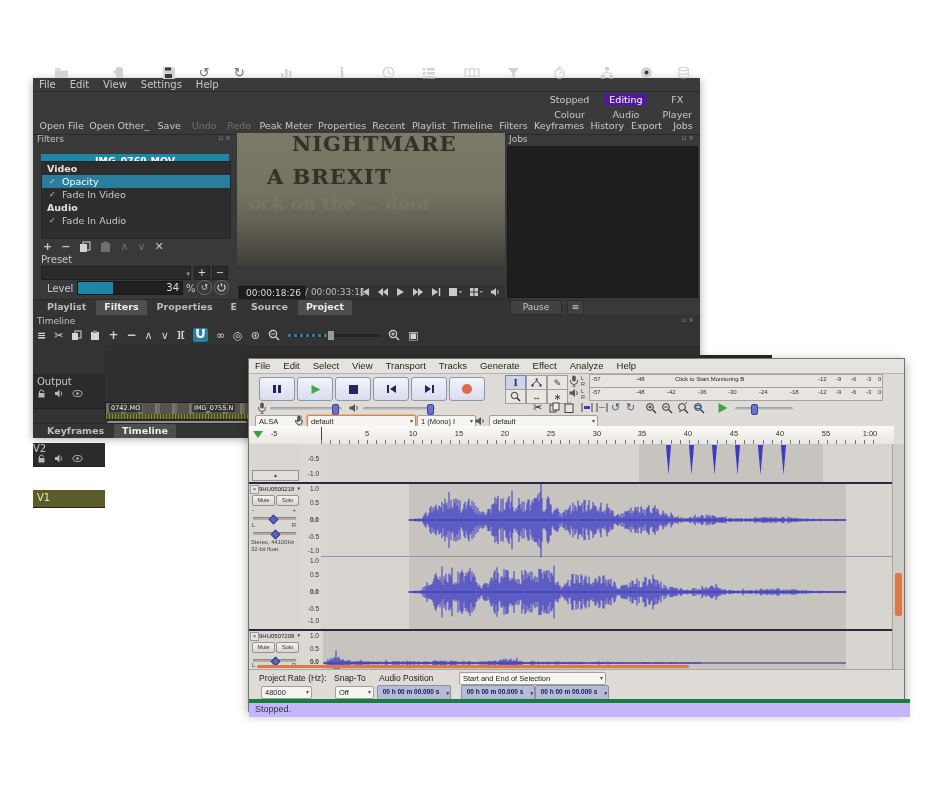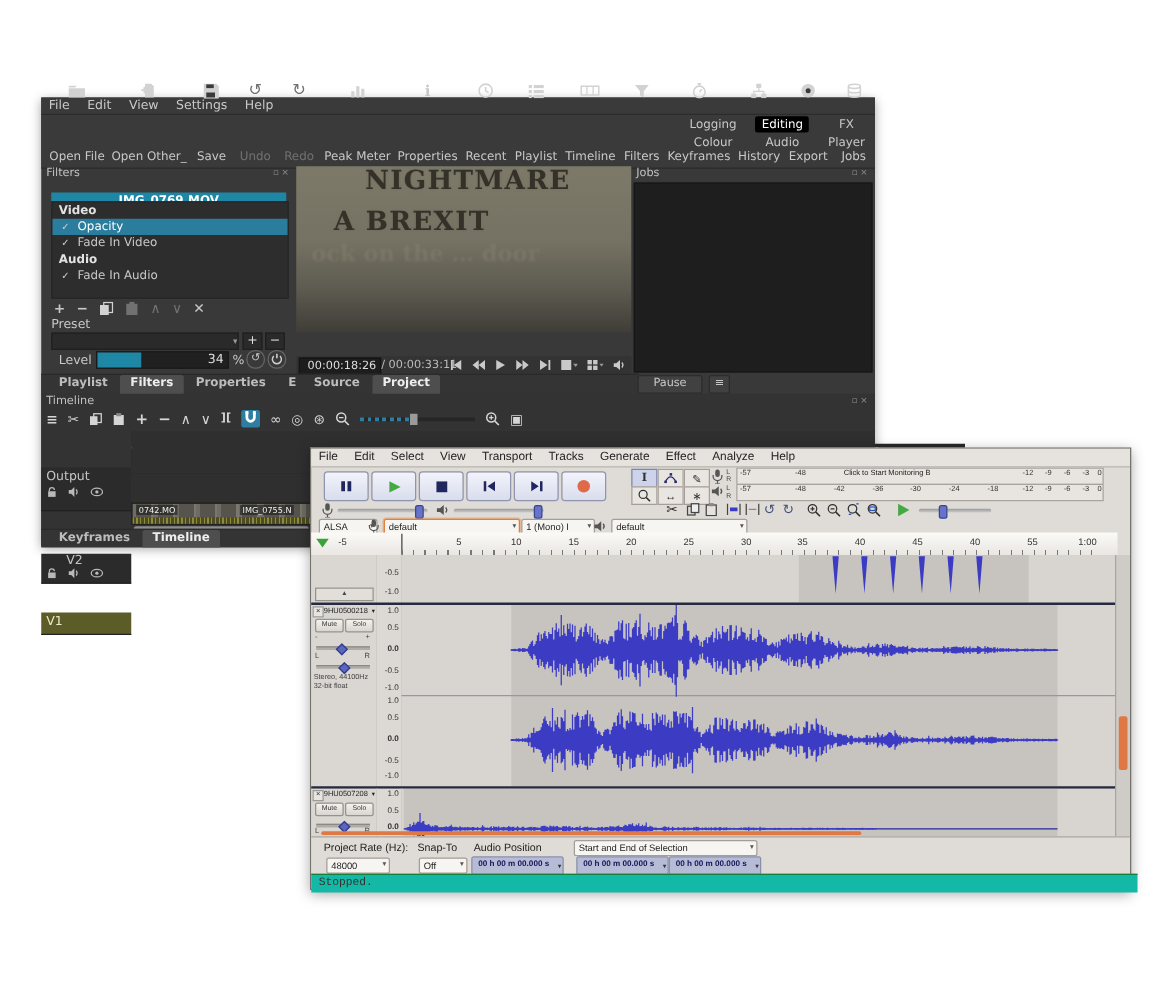--- a/index.html
+++ b/index.html
@@ -12,21 +12,21 @@
   .smenu span{cursor:default;}
   .stbar{display:flex;align-items:flex-end;gap:9px;padding:3px 4px 3px 8px;height:36px;
     background:#3a3a3a;border-bottom:1px solid #2a2a2a;}
   .stb{display:flex;flex-direction:column;align-items:center;gap:1px;min-width:26px;}
   .stb svg{display:block;}
   .stb .lb{font-size:9.5px;white-space:nowrap;margin-top:40px;}
   .dim{color:#717171!important;}
   .laytabs{position:absolute;right:3px;top:15px;display:grid;grid-template-columns:auto auto auto;
     gap:2px 10px;text-align:center;font-size:9.5px;}
   .laytabs span{padding:1px 5px;}
-  .laytabs .on{background:#000000;color:#fff;border-radius:2px;text-align:center;}
+  .laytabs .on{background:#4c1d95;color:#fff;border-radius:2px;text-align:center;}
   .phead{font-size:9px;color:#c2c2c2;padding:1px 4px;display:flex;justify-content:space-between;}
   .dock{color:#8f8f8f;font-size:7px;letter-spacing:2px;}
   .clipbar{background:#1e87a5;color:#fff;font-weight:bold;font-size:9.5px;text-align:center;height:13px;line-height:13px;}
   .flist{background:#2d2d2d;border:1px solid #262626;font-size:9.5px;}
   .frow{height:13px;line-height:13px;padding-left:20px;position:relative;}
   .fgrp{height:13px;line-height:13px;padding-left:5px;font-weight:bold;color:#e2e2e2;}
   .frow.chk::before{content:"✓";position:absolute;left:7px;font-size:8px;color:#cfcfcf;}
   .frow.sel{background:#2a7d9c;color:#fff;}
   .actbar{display:flex;gap:9px;align-items:center;font-size:11px;padding:2px 2px;}
   .sbtn{background:#2a2a2a;border:1px solid #1f1f1f;color:#ddd;text-align:center;}
@@ -88,21 +88,21 @@
   .tclose{position:absolute;font-size:6px;color:#333;border:1px solid #999;width:7px;height:7px;
     line-height:6px;text-align:center;background:#e8e5e0;}
   .lwlab{position:absolute;font-size:6px;color:#444;}
   .lwline{position:absolute;height:2px;background:#b0aca6;border-top:1px solid #8c8882;}
   .lwth{position:absolute;width:5px;height:5px;background:#5a66c0;border:1px solid #333a80;transform:rotate(45deg);top:-2px;}
   .tinfo{position:absolute;font-size:5.8px;color:#444;line-height:6.5px;}
   .selbar{position:absolute;background:#dfdbd6;border-top:1px solid #aba69f;font-size:8.5px;color:#222;}
   .timefld{position:absolute;height:13px;background:#b7bcd6;border:1px solid #8a90ac;border-radius:2px;
     color:#14145a;font-weight:bold;font-size:6.5px;line-height:12px;text-align:center;padding:0 8px 0 2px;white-space:nowrap;}
   .timefld::after{content:"▾";position:absolute;right:1px;top:1px;font-size:5px;color:#333;}
-  .statusb{position:absolute;border-top:1px solid #15803d;font-size:9px;color:#333;padding:1px 6px;background:#14b8a6;font-family:Liberation Mono, monospace;}
+  .statusb{position:absolute;border-top:4px solid #15803d;font-size:9px;color:#333;padding:1px 6px;background:#c4b5fd;}
   .vscroll{position:absolute;background:#cfcbc6;border-left:1px solid #a8a49e;}
   .hthumb{position:absolute;background:#e07846;border-radius:2px;}
 </style>
 </head>
 <body>
 
 <div id="shotcut" class="abs">
 
   <div class="smenu">
     <span>File</span>
@@ -213,21 +213,21 @@
     <div class="stb">
       <svg width="13" height="13">
           <g fill="none" stroke="#d2d2d2" stroke-width="1.2">
             <ellipse cx="6.5" cy="3" rx="4.8" ry="1.7"></ellipse>
             <path d="M1.7 3v7c0 .9 2.1 1.7 4.8 1.7s4.8-.8 4.8-1.7V3M1.7 6.5c0 .9 2.1 1.7 4.8 1.7s4.8-.8 4.8-1.7"></path>
           </g>
         </svg>
       <span class="lb">Jobs</span>
       </div>
     <div class="laytabs">
-      <span>Logging</span>
+      <span>Stopped</span>
       <span class="on">Editing</span>
       <span>FX</span>
       <span>Colour</span>
       <span>Audio</span>
       <span>Player</span>
     </div>
   </div>
 
   <div class="abs" style="left:0;top:55px;width:204px;height:165px">
     <div class="phead">
@@ -419,21 +419,21 @@
             <path d="M7 2.5a3.5 3.5 0 010 4" stroke="#b9b9b9" fill="none"></path>
           </svg>
         <svg width="11" height="9">
             <ellipse cx="5.5" cy="4.5" rx="4.5" ry="3" fill="none" stroke="#b9b9b9"></ellipse>
             <circle cx="5.5" cy="4.5" r="1.3" fill="#b9b9b9"></circle>
           </svg>
       </div>
     </div>
     <div class="abs" style="left:72px;top:30px;right:0;height:34px;background:#2f2f2f;border-bottom:1px solid #262626"></div>
     <div class="thead abs" style="left:0;top:64px;width:72px;height:23px">
-      <div style="padding:0 20px">V2</div>
+      <div style="padding:0 0">V2</div>
       <div class="ticons">
         <svg width="9" height="9">
             <rect x="1.5" y="4" width="6" height="4.5" fill="#b9b9b9"></rect>
             <path d="M2.5 4V3a2 2 0 014 0" stroke="#b9b9b9" fill="none"></path>
           </svg>
         <svg width="10" height="9">
             <path d="M1 3v3h2l2.5 2.5v-8L3 3z" fill="#b9b9b9"></path>
             <path d="M7 2.5a3.5 3.5 0 010 4" stroke="#b9b9b9" fill="none"></path>
           </svg>
         <svg width="11" height="9">

